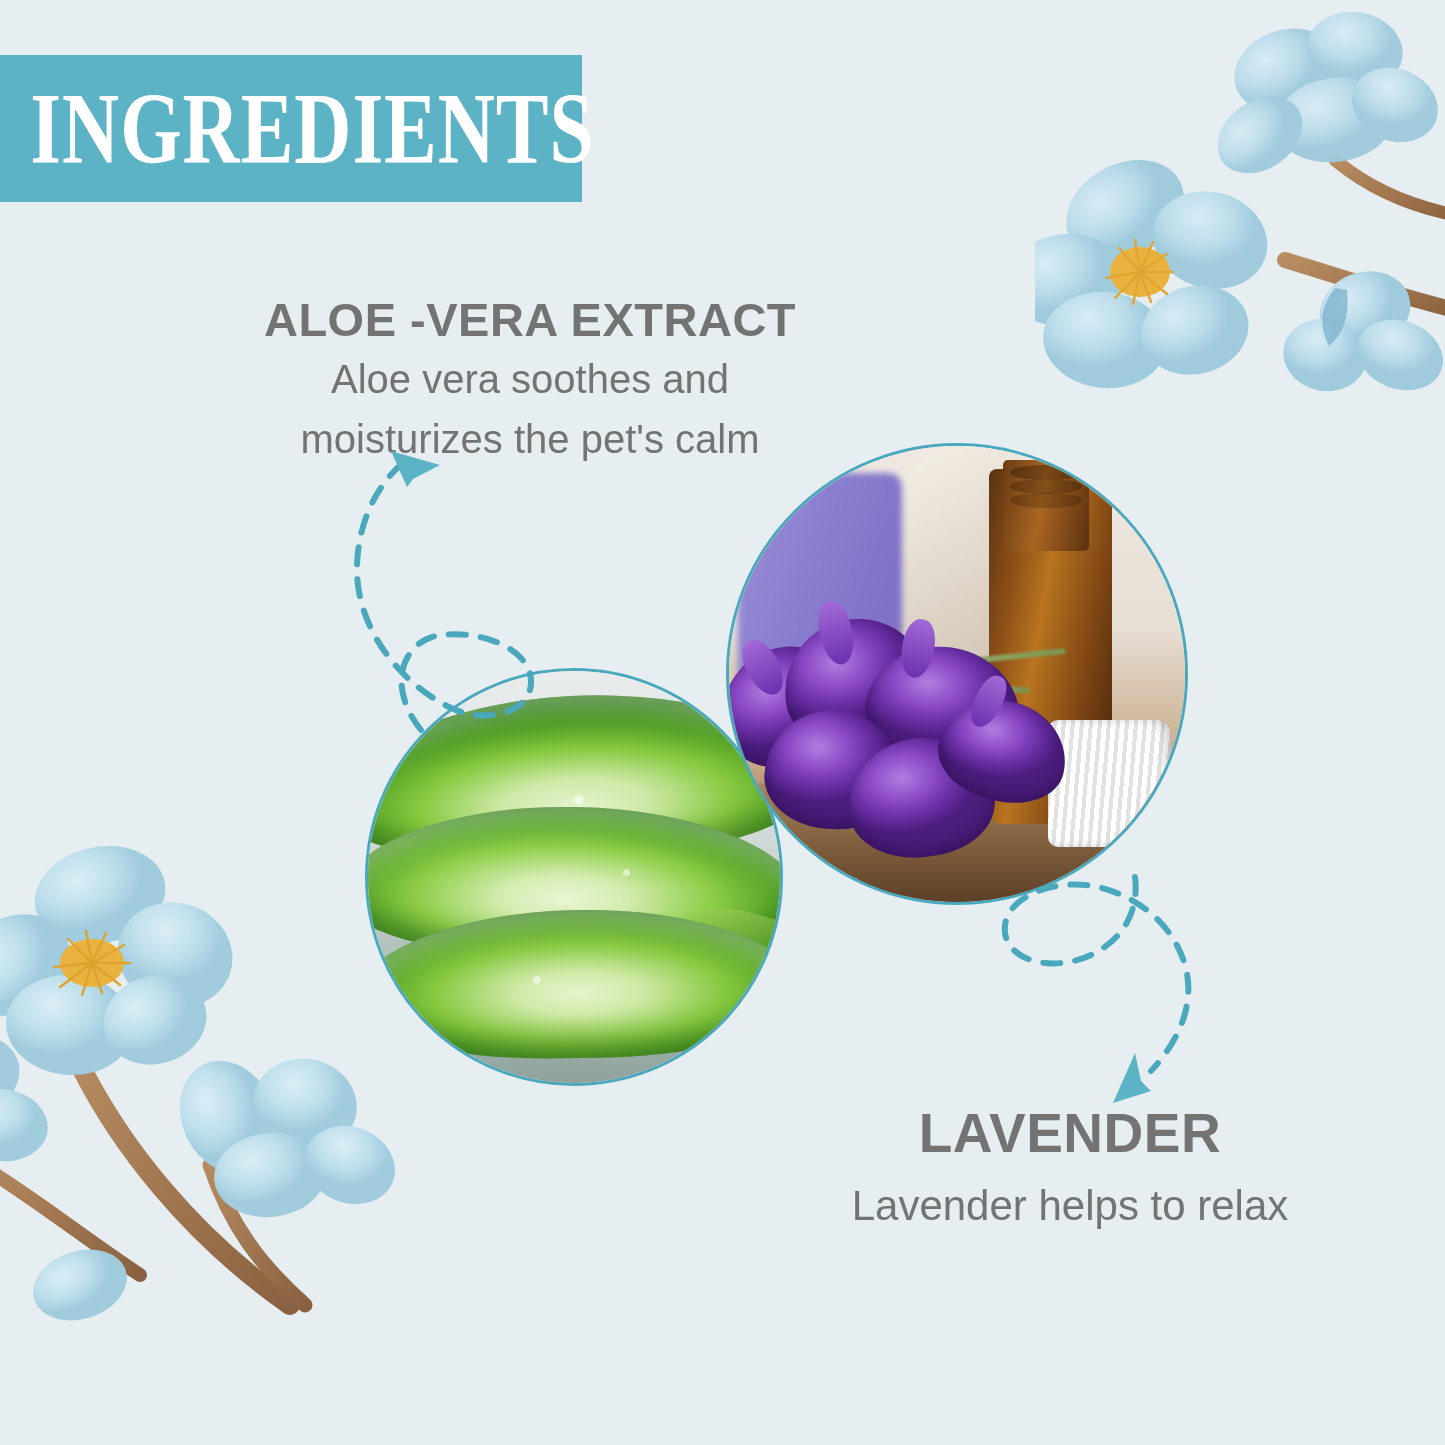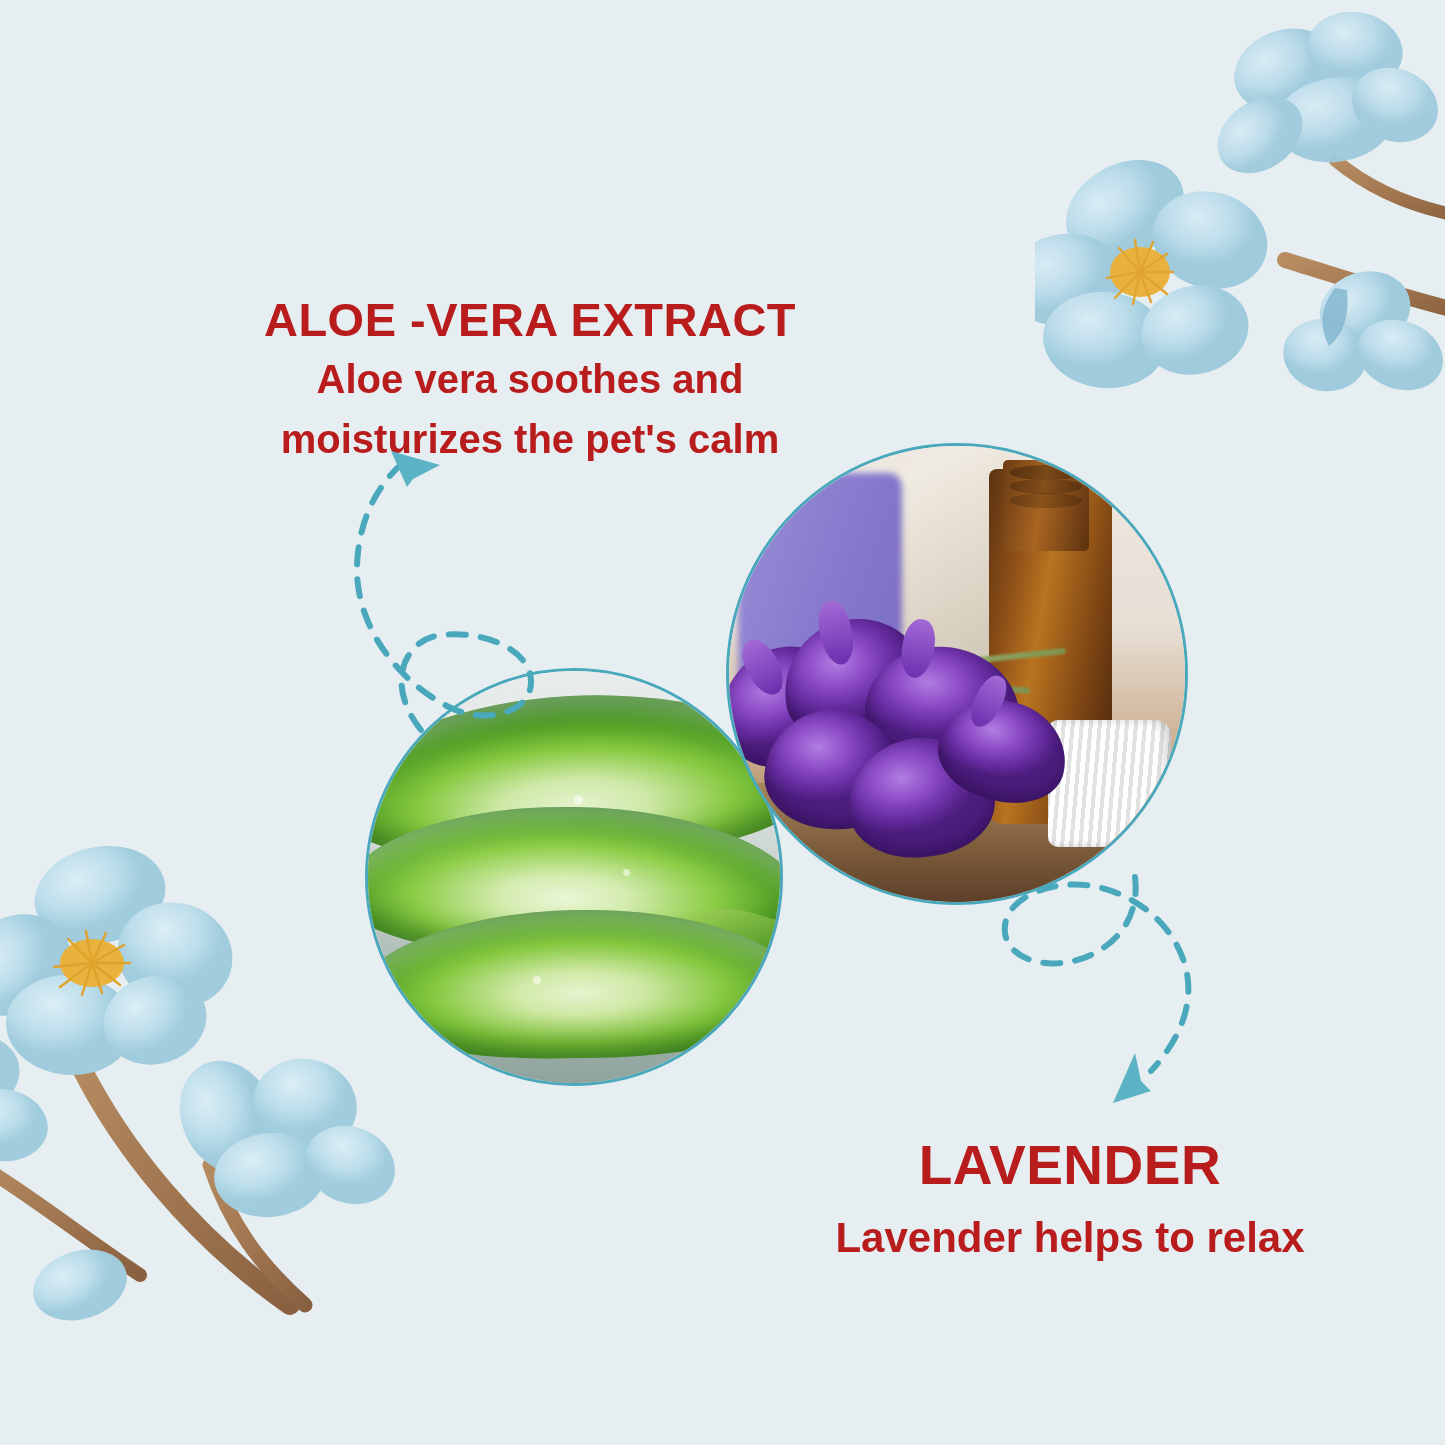--- a/index.html
+++ b/index.html
@@ -37,44 +37,44 @@
     transform: scaleX(0.92) scaleY(1.18);
     transform-origin: left center;
     white-space: nowrap;
     line-height: 1;
   }
 
   
   .ing-block {
     position: absolute;
     text-align: center;
-    color: #b91c1c;
+    color: #737373;
   }
   .ing-title {
     font-weight: bold;
     letter-spacing: 0.5px;
     line-height: 1.05;
     white-space: nowrap;
   }
   .ing-desc {
-    font-weight: bold;
+    font-weight: normal;
     line-height: 1.18;
   }
 
   #aloe-text {
     left: 200px;
     top: 295px;
     width: 660px;
   }
   #aloe-text .ing-title { font-size: 47px; }
   #aloe-text .ing-desc  { font-size: 40px; margin-top: 12px; }
 
   #lavender-text {
     left: 740px;
-    top: 1137px;
+    top: 1105px;
     width: 660px;
   }
   #lavender-text .ing-title { font-size: 55px; }
   #lavender-text .ing-desc  { font-size: 42px; margin-top: 18px; }
 
   
   .photo-circle {
     position: absolute;
     border-radius: 50%;
     overflow: hidden;
@@ -328,20 +328,23 @@
     <g>
       <ellipse cx="268" cy="282" rx="46" ry="58" fill="url(#pet2)" transform="rotate(-24 268 282)"></ellipse>
       <ellipse cx="345" cy="270" rx="52" ry="46" fill="url(#pet2)" transform="rotate(12 345 270)"></ellipse>
       <ellipse cx="310" cy="340" rx="56" ry="42" fill="url(#pet2)" transform="rotate(-6 310 340)"></ellipse>
       <ellipse cx="390" cy="330" rx="46" ry="38" fill="url(#pet2)" transform="rotate(22 390 330)"></ellipse>
     </g>
 
     <ellipse cx="120" cy="450" rx="48" ry="34" fill="url(#pet2)" transform="rotate(-18 120 450)"></ellipse>
   </svg>
 
+  <div class="banner">
+    <div class="banner-title">INGREDIENTS</div>
+  </div>
 
   <div id="aloe-text" class="ing-block">
     <div class="ing-title">ALOE -VERA EXTRACT</div>
     <div class="ing-desc">Aloe vera soothes and</div>
     <div class="ing-desc">moisturizes the pet's calm</div>
   </div>
 
   <div id="lavender-text" class="ing-block">
     <div class="ing-title">LAVENDER</div>
     <div class="ing-desc">Lavender helps to relax</div>

